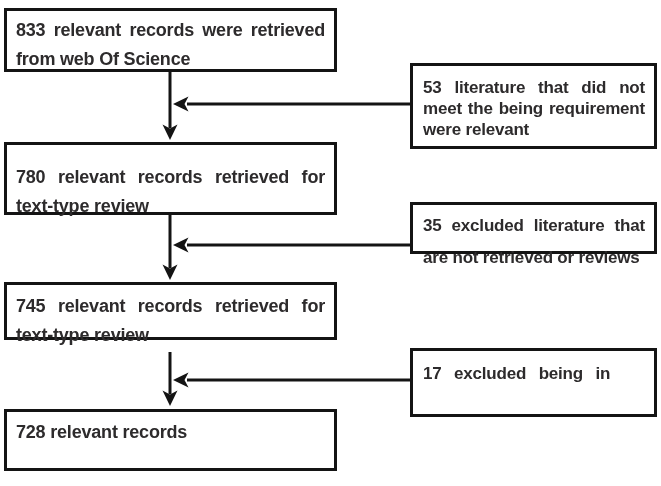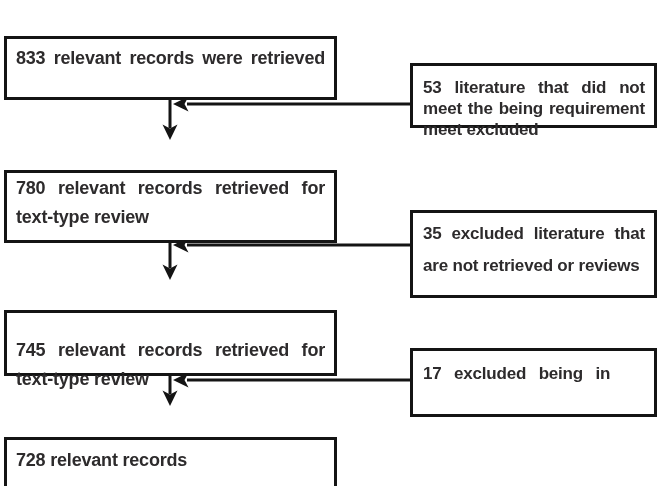--- a/index.html
+++ b/index.html
@@ -24,34 +24,33 @@
     font-weight: bold;
     letter-spacing: -0.2px;
     z-index: 2;
   }
   .main-box {
     left: 4px;
     width: 333px;
     padding: 5px 9px 0 9px;
     font-size: 18px;
     line-height: 29px;
-    margin-top: 28px;
   }
   .side-box {
     left: 410px;
     width: 247px;
     padding: 6px 9px 0 10px;
     font-size: 17px;
   }
   #box-833 { top: 8px;   height: 64px; }
-  #box-780 { top: 142px; height: 73px; padding-top: 1px; }
-  #box-745 { top: 282px; height: 66px; padding-top: 23px; }
+  #box-780 { top: 142px; height: 73px; padding-top: 18px; }
+  #box-745 { top: 282px; height: 58px; padding-top: 7px; }
   #box-728 { top: 409px; height: 62px; padding-top: 6px; }
-  #box-ex53 { top: 63px;  height: 65px; line-height: 21px; padding-top: 11px; }
-  #box-ex35 { top: 210px; height: 88px; line-height: 32px; padding-top: 5px; }
+  #box-ex53 { top: 63px;  height: 86px; line-height: 21px; padding-top: 11px; }
+  #box-ex35 { top: 202px; height: 52px; line-height: 32px; padding-top: 5px; }
   #box-ex17 { top: 348px; height: 69px; line-height: 32px; padding-top: 7px; }
   .line { display: block; }
   .stretch {
     text-align: justify;
     text-align-last: justify;
   }
   .wide {
     word-spacing: 8px;
   }
   #connectors {
@@ -63,26 +62,27 @@
   #connectors line    { stroke: var(--line, #141414); stroke-width: 3px; }
   #connectors polygon { fill: var(--line, #141414); stroke: none; }
 </style>
 </head>
 <body>
 
 <div id="canvas" style="--bg: #ffffff; --line: #141414; --text: #2d2b2c;">
 
   <div class="box main-box" id="box-833">
     <span class="line stretch">833 relevant records were retrieved</span>
+    <span class="line">from web Of Science</span>
   </div>
 
   <div class="box side-box" id="box-ex53">
     <span class="line stretch">53 literature that did not</span>
     <span class="line stretch">meet the being requirement</span>
-    <span class="line">meet excluded</span>
+    <span class="line">were relevant</span>
   </div>
 
   <div class="box main-box" id="box-780">
     <span class="line stretch">780 relevant records retrieved for</span>
     <span class="line">text-type review</span>
   </div>
 
   <div class="box side-box" id="box-ex35">
     <span class="line stretch">35 excluded literature that</span>
     <span class="line">are not retrieved or reviews</span>

